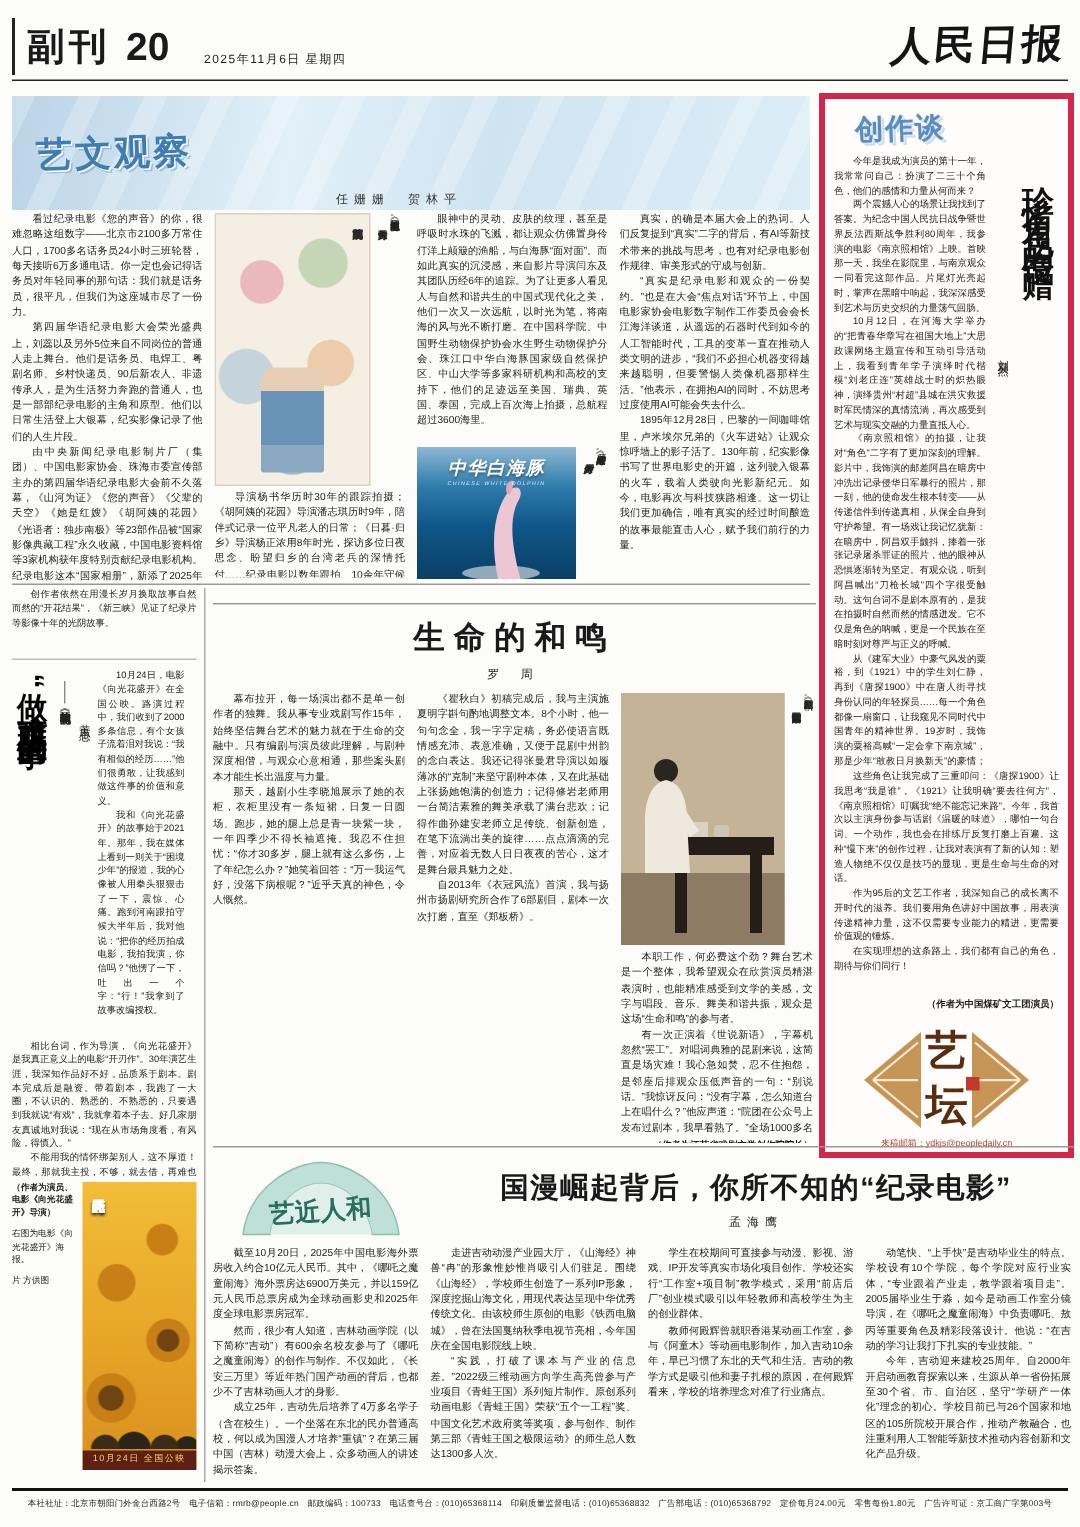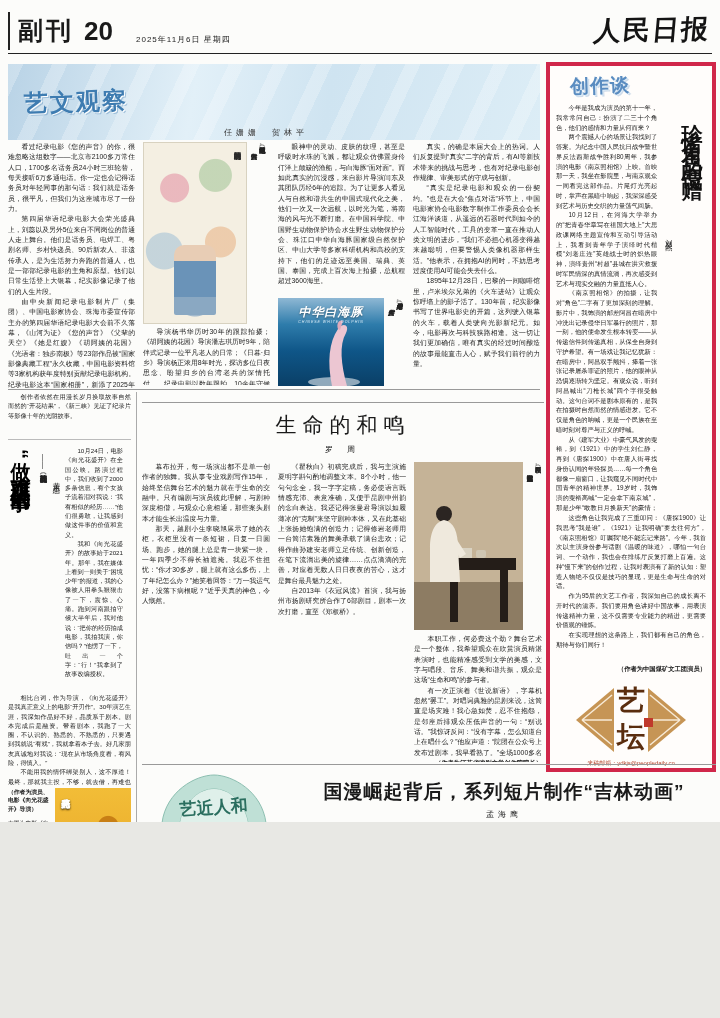--- a/index.html
+++ b/index.html
@@ -1,18 +1,18 @@
 <!DOCTYPE html>
 <html><head>
 <meta charset="utf-8">
 <style>
   * { margin:0; padding:0; box-sizing:border-box; }
   html,body { background:#e8e8e4; }
   body { font-family:"Liberation Sans", sans-serif; color:#1a1a1a; }
-  .page { position:relative; width:720px; height:822px; background:#fcfcfa; margin:0 auto; overflow:hidden; }
+  .page { position:relative; width:720px; height:1018px; background:#fcfcfa; margin:0 auto; overflow:hidden; }
 
   
   .hdr { position:absolute; left:8px; top:8px; right:8px; height:46px; border-bottom:1.5px solid #222; }
   .fk-wrap { position:absolute; left:0; top:4px; display:flex; align-items:flex-end; gap:10px;
              border-left:2px solid #222; padding:2px 0 3px 8px; }
   .fk-sec { font-size:25px; font-weight:bold; letter-spacing:3px; }
   .fk-num { font-size:26px; font-weight:bold; }
   .fk-date { position:absolute; left:128px; bottom:8px; font-size:8px; letter-spacing:1px; color:#222; }
   .masthead { position:absolute; right:2px; top:4px; font-family:"DejaVu Serif", serif; font-weight:bold;
               font-size:27px; letter-spacing:2px; transform:skewX(-6deg) rotate(-1deg); color:#141414; }
@@ -98,21 +98,21 @@
   .poster-sun .t { position:absolute; left:4px; top:4px; writing-mode:vertical-rl; color:#fff; font-weight:bold; font-size:9px; text-shadow:0 1px 2px rgba(0,0,0,.5); }
   .poster-sun .figs { position:absolute; bottom:14px; left:0; right:0; height:40px;
       background:radial-gradient(circle at 20% 100%, #3a2c18 0 9px, rgba(0,0,0,0) 10px),
         radial-gradient(circle at 45% 100%, #2c2418 0 11px, rgba(0,0,0,0) 12px),
         radial-gradient(circle at 72% 100%, #3a2c18 0 9px, rgba(0,0,0,0) 10px),
         radial-gradient(circle at 92% 100%, #2c2418 0 8px, rgba(0,0,0,0) 9px); }
   .poster-sun .strip { position:absolute; bottom:0; left:0; right:0; height:13px; background:#5e1f14; color:#f5d36a; font-size:6px; text-align:center; line-height:13px; letter-spacing:1px; }
 
   
   .life { position:absolute; left:142px; top:402px; width:402px; height:358px; border-top:1px solid #999; padding-top:8px; }
-  .life-title { text-align:center; font-size:21px; font-weight:normal; letter-spacing:6px; }
+  .life-title { text-align:center; font-size:21px; font-weight:bold; letter-spacing:6px; }
   .life-author { text-align:center; font-size:8px; letter-spacing:6px; margin:5px 0 7px 0; }
   .life-cols { display:flex; gap:8px; height:300px; overflow:hidden; }
   .lcol { width:128px; overflow:hidden; }
   .photo-row { display:flex; gap:3px; margin-bottom:4px; }
   .photo-qqb { position:relative; width:110px; height:168px; overflow:hidden; background:linear-gradient(120deg,#cdbca3,#bfae93 60%,#a8977e); }
   .qqb-cap { writing-mode:vertical-rl; font-size:6.2px; line-height:1.3; height:168px; color:#222; }
   .qqb-cap b { display:block; margin-top:8px; }
 
   
   .anime { position:absolute; left:142px; top:764px; width:574px; height:222px; border-top:1px solid #999; padding-top:6px; }
@@ -305,21 +305,21 @@
     </div>
   </div>
 
   <div class="anime">
     <div class="anime-head">
       <svg class="fan-logo" width="116" height="54" viewBox="0 0 116 54">
         <path d="M6,50 C10,18 40,2 58,2 C76,2 106,18 110,50 L92,50 C88,28 72,16 58,16 C44,16 28,28 24,50 Z" fill="#bfe0d6" stroke="#8dbfb1" stroke-width="1"></path>
         <path d="M24,50 C28,28 44,16 58,16 C72,16 88,28 92,50 Z" fill="#dff0ea"></path>
         <text x="58" y="40" font-size="17" font-weight="bold" text-anchor="middle" fill="#2a6e5f" font-family="Liberation Serif, serif" transform="rotate(-4 58 40)">艺近人和</text>
       </svg>
-      <div class="anime-title">国漫崛起背后，系列短片制作“吉林动画”</div>
+      <div class="anime-title">国漫崛起背后，你所不知的“纪录电影”</div>
       <div class="anime-author">孟海鹰</div>
     </div>
     <div class="anime-cols">
       <div class="acol txt">
           <p>截至10月20日，2025年中国电影海外票房收入约合10亿元人民币。其中，《哪吒之魔童闹海》海外票房达6900万美元，并以159亿元人民币总票房成为全球动画影史和2025年度全球电影票房冠军。</p>
           <p>然而，很少有人知道，吉林动画学院（以下简称“吉动”）有600余名校友参与了《哪吒之魔童闹海》的创作与制作。不仅如此，《长安三万里》等近年热门国产动画的背后，也都少不了吉林动画人才的身影。</p>
           <p>成立25年，吉动先后培养了4万多名学子（含在校生）。一个坐落在东北的民办普通高校，何以成为国漫人才培养“重镇”？在第三届中国（吉林）动漫大会上，众多动画人的讲述揭示答案。</p>
         </div>
       <div class="acol txt">
           <p>走进吉动动漫产业园大厅，《山海经》神兽“冉”的形象惟妙惟肖吸引人们驻足。围绕《山海经》，学校师生创造了一系列IP形象，深度挖掘山海文化，用现代表达呈现中华优秀传统文化。由该校师生原创的电影《铁西电脑城》，曾在法国戛纳秋季电视节亮相，今年国庆在全国电影院线上映。</p>

